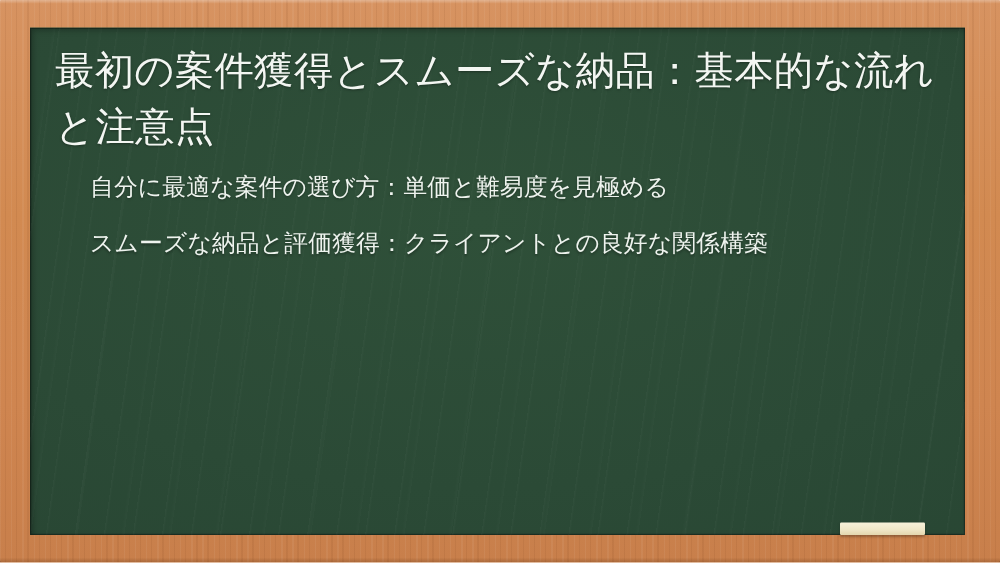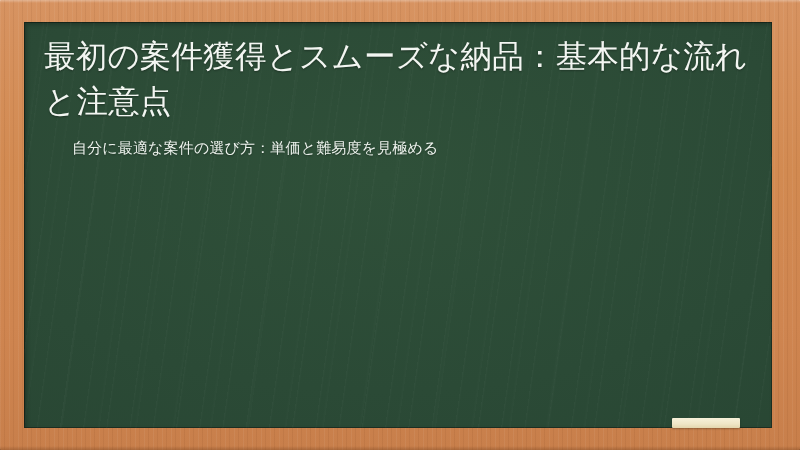--- a/index.html
+++ b/index.html
@@ -112,21 +112,21 @@
   }
 
   
   .toc {
     list-style: none;
     margin: 14px 0 0 0;
     padding: 0 34px 0 30px;
   }
   .toc-item {
     color: #eef3ee;
-    font-size: 15px;
+    font-size: 19px;
     line-height: 1.45;
     font-weight: 400;
     margin: 0 4px 17px 0;
     letter-spacing: 0.15px;
     text-shadow: 0 1px 2px rgba(0,0,0,0.32);
   }
   .toc-item:last-child { margin-bottom: 0; }
 
   
   .chalk {
@@ -152,20 +152,21 @@
 
   <div class="board">
     <div class="board-dust"></div>
 
     <div class="board-inner">
 
       <h1 class="title">最初の案件獲得とスムーズな納品：基本的な流れと注意点</h1>
 
       <ul class="toc">
         <li class="toc-item">自分に最適な案件の選び方：単価と難易度を見極める</li>
+        <li class="toc-item">スムーズな納品と評価獲得：クライアントとの良好な関係構築</li>
       </ul>
 
     </div>
   </div>
 
   <div class="chalk"></div>
 
 </div>
 
 </body></html>

